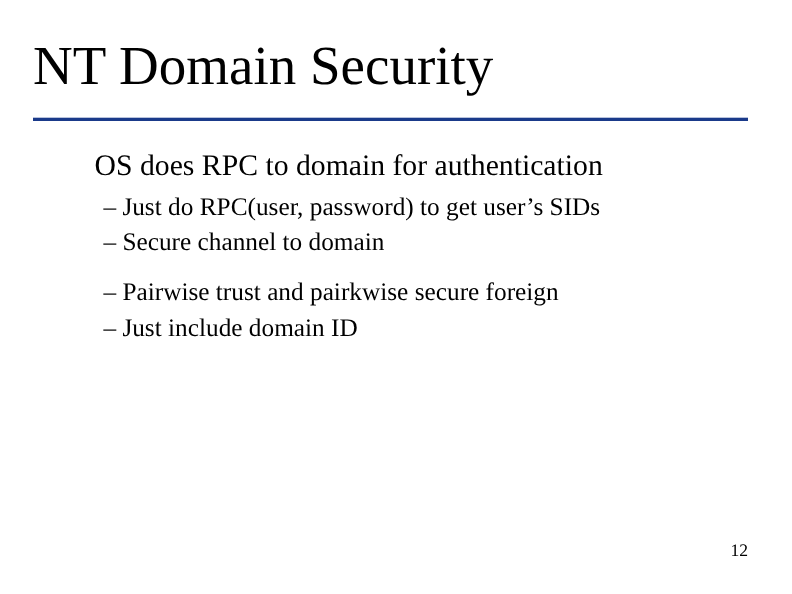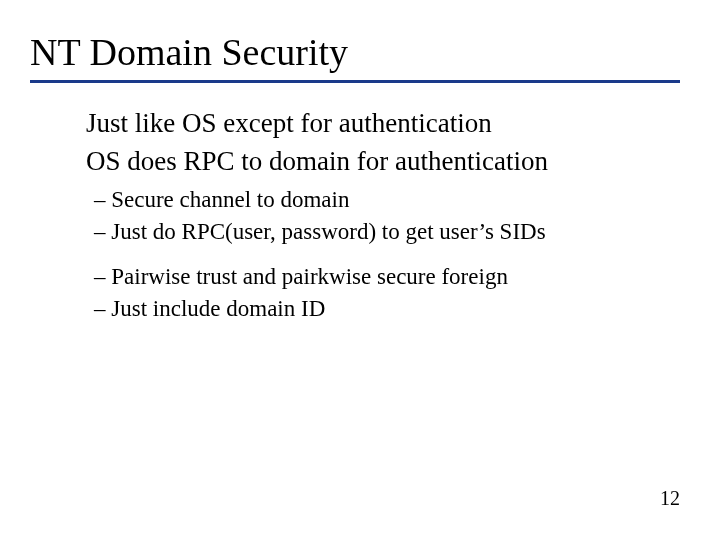--- a/index.html
+++ b/index.html
@@ -10,23 +10,23 @@
     body {
       width: 720px;
       height: 540px;
       background: white;
       font-family: 'Times New Roman', Times, serif;
       color: #000;
       position: relative;
       padding: 30px 40px 30px 30px;
     }
     .title {
-      font-size: 38px;
+      font-size: 50px;
       font-weight: normal;
-      padding-bottom: 6px;
+      padding-bottom: 19px;
       border-bottom: 3px solid #1a3a8a;
       margin-bottom: 22px;
     }
     .content {
       padding-left: 56px;
     }
     .point {
       font-size: 27px;
       line-height: 1.35;
       margin-bottom: 2px;
@@ -41,35 +41,34 @@
       line-height: 1.35;
       margin-bottom: 1px;
     }
     .subpoint::before {
       content: "– ";
     }
     .page-number {
       position: absolute;
       bottom: 30px;
       right: 40px;
-      font-size: 20px;
+      font-size: 16px;
       text-align: right;
     }
   </style>
 </head>
 <body>
 
 <div class="title">NT Domain Security</div>
 
 <div class="content">
-  <div class="point">Just like OS except for authentication</div>
   <div class="point">OS does RPC to domain for authentication</div>
   <div class="subpoints">
+    <div class="subpoint">Just do RPC(user, password) to get user’s SIDs</div>
     <div class="subpoint">Secure channel to domain</div>
-    <div class="subpoint">Just do RPC(user, password) to get user’s SIDs</div>
   </div>
   <div class="subpoints">
     <div class="subpoint">Pairwise trust and pairkwise secure foreign</div>
     <div class="subpoint">Just include domain ID</div>
   </div>
 </div>
 
 <div class="page-number">12</div>
 
 </body></html>

